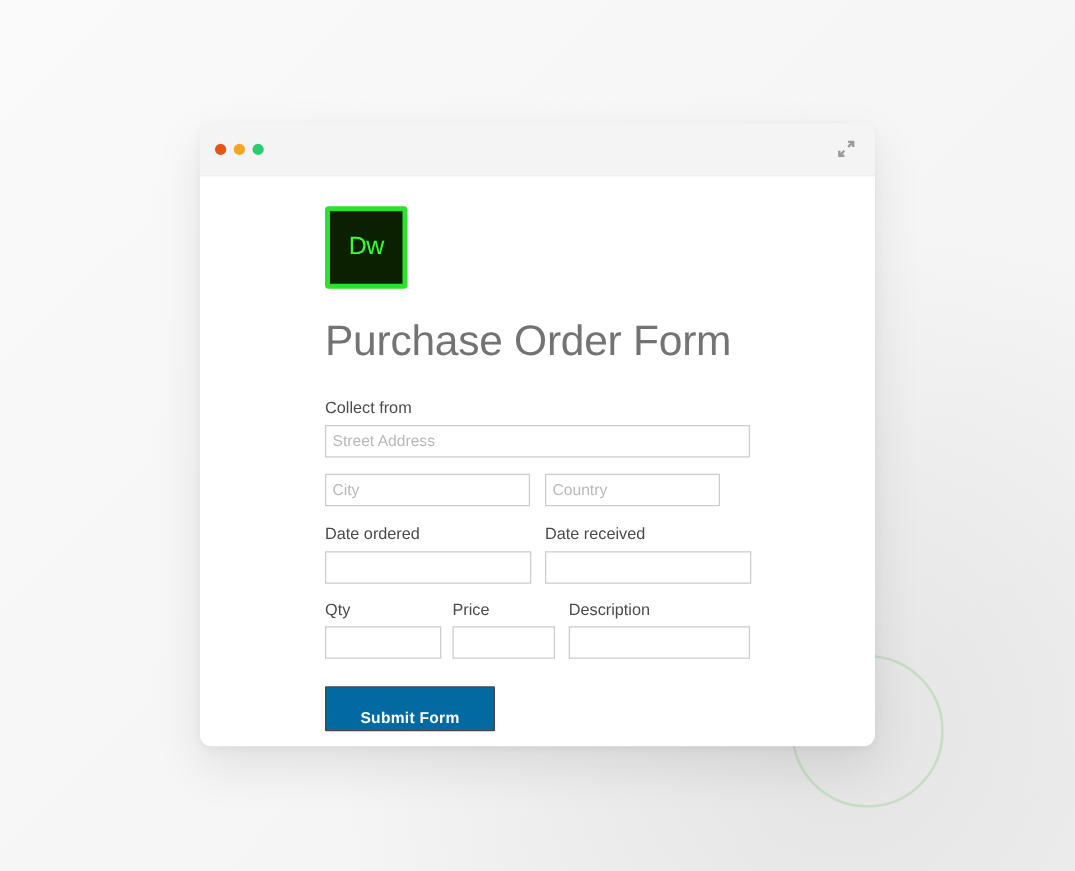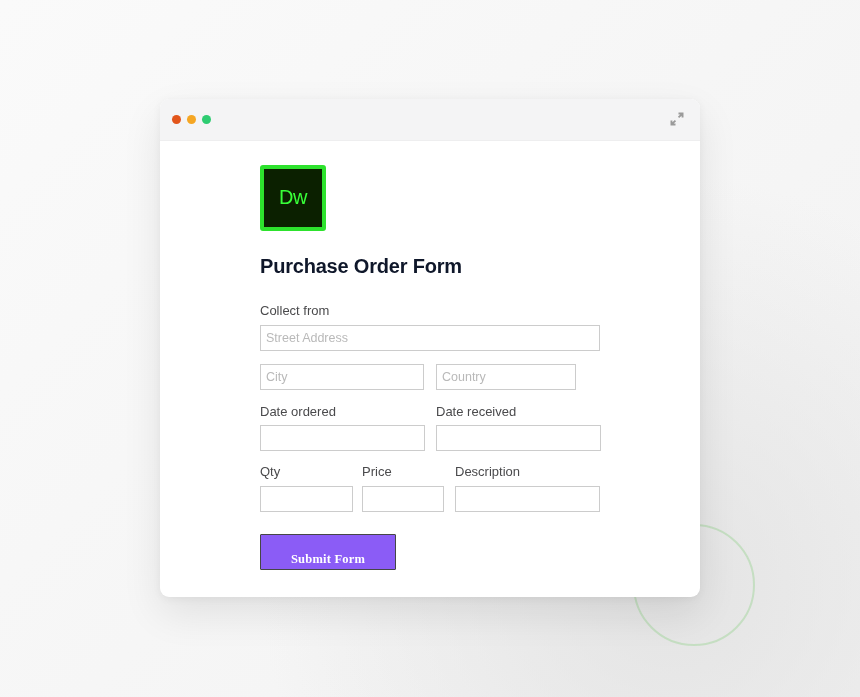--- a/index.html
+++ b/index.html
@@ -109,23 +109,23 @@
     font-family: "Liberation Sans", sans-serif;
     font-size: 20px;
     font-weight: 400;
     letter-spacing: -0.5px;
     line-height: 1;
     position: relative;
     top: -1px;
   }
 
   .page-title {
-    font-size: 20px;
-    font-weight: bold;
-    color: #0f172a;
+    font-size: 34px;
+    font-weight: normal;
+    color: #737373;
     letter-spacing: -0.2px;
     margin: 0 0 26px 0;
     line-height: 1.1;
   }
 
   .field-label {
     font-size: 13px;
     color: #4a4a4c;
     line-height: 1.2;
     margin-bottom: 6px;
@@ -164,24 +164,24 @@
 
   .group-items { margin-top: 13px; display: flex; }
   .group-items .col-qty   { width: 93px; }
   .group-items .col-price { width: 82px; margin-left: 9px; }
   .group-items .col-desc  { width: 145px; margin-left: 11px; }
 
   .submit-btn {
     margin-top: 22px;
     width: 136px;
     height: 26px;
-    background: #8b5cf6;
+    background: #0369a1;
     color: #ffffff;
     border: 1px solid #464646;
-    font-family: Liberation Serif, serif;
+    font-family: Liberation Sans, sans-serif;
     font-size: 12.5px;
     font-weight: bold;
     letter-spacing: 0.2px;
     cursor: pointer;
     padding: 17px;
     border-radius: 1px;
   }
 </style>
 </head>
 <body>

